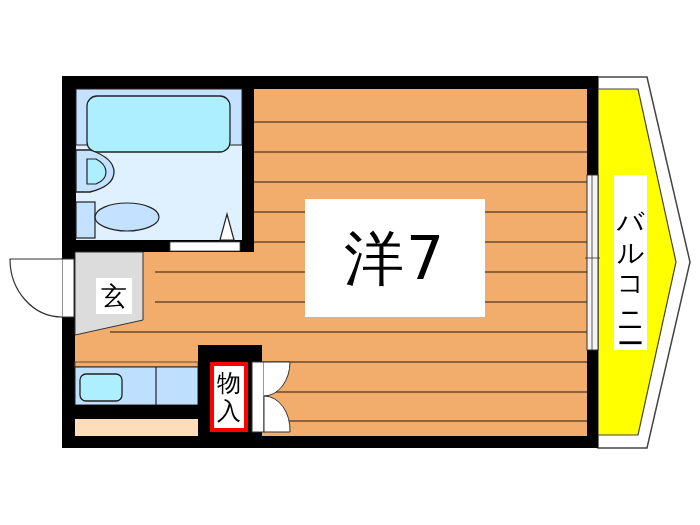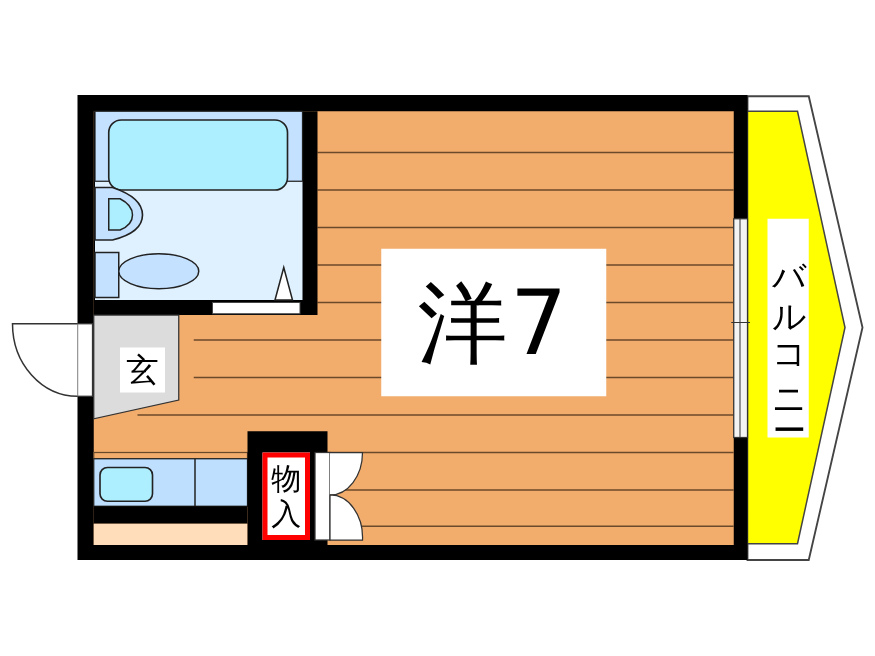--- a/index.html
+++ b/index.html
@@ -1,19 +1,19 @@
 <!DOCTYPE html>
 <html><head>
 <meta charset="utf-8">
 <style>
   html, body { margin:0; padding:0; background:#ffffff; }
   body { width:700px; height:525px; position:relative; overflow:hidden; font-family:"DejaVu Sans", sans-serif; }
   #plan { position:absolute; left:0; top:0; width:700px; height:525px; }
   .label-box { position:absolute; background:#ffffff; display:flex; align-items:center; justify-content:center; color:#000; }
-  #room-label { left:305px; top:199px; width:180px; height:118px; font-size:72px; line-height:1; letter-spacing:2px; }
+  #room-label { left:305px; top:199px; width:180px; height:118px; font-size:60px; line-height:1; letter-spacing:2px; }
   #entrance-label { left:96px; top:278px; width:36px; height:36px; font-size:26px; }
   #storage-label { left:210px; top:362px; width:38px; height:70px; border:4px solid #ff0000; box-sizing:border-box; flex-direction:column; font-size:24px; line-height:28px; }
   #balcony-label { left:614px; top:175px; width:33px; height:175px; writing-mode:vertical-rl; font-size:27px; letter-spacing:4px; justify-content:center; }
 </style>
 </head>
 <body>
 
 <div>
   <svg id="plan" viewBox="0 0 700 525" xmlns="http://www.w3.org/2000/svg">
 

